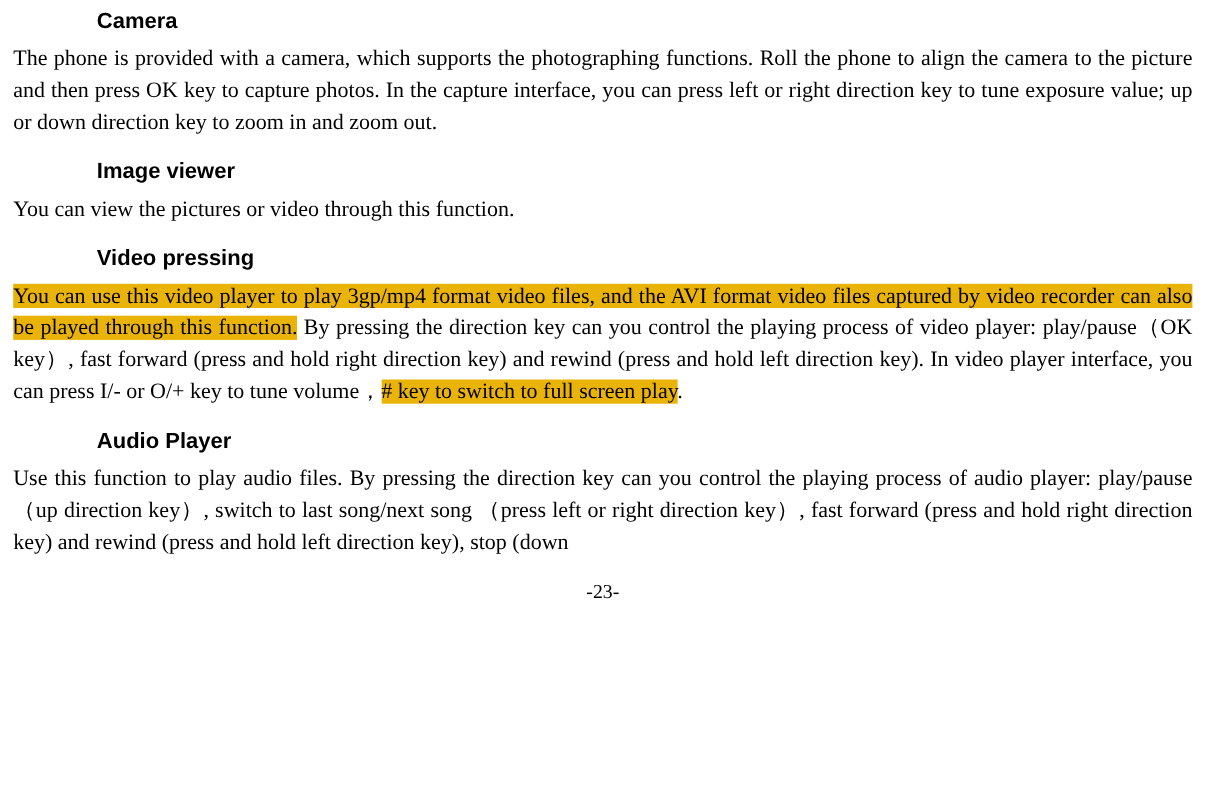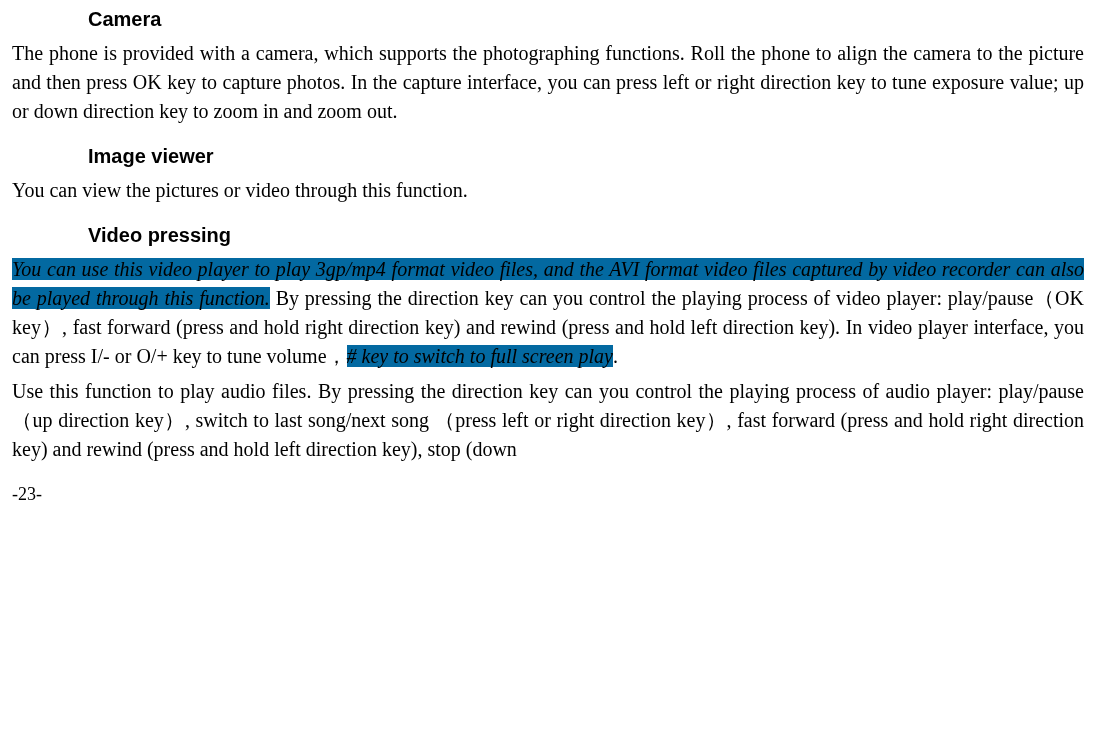--- a/index.html
+++ b/index.html
@@ -25,40 +25,41 @@
   }
   .first-heading {
     margin-top: 0;
   }
   .para {
     text-align: justify;
     line-height: 1.45;
     margin: 0 0 6px 0;
   }
   .hl {
-    background: #0369a1;
-    font-style: italic;
+    background: #eab308;
   }
   .footer {
+    text-align: center;
     font-size: 18px;
     margin-top: 20px;
   }
 </style>
 </head>
 <body>
 
 <div class="page">
 
   <div class="heading first-heading">Camera</div>
   <p class="para">The phone is provided with a camera, which supports the photographing functions. Roll the phone to align the camera to the picture and then press OK key to capture photos. In the capture interface, you can press left or right direction key to tune exposure value; up or down direction key to zoom in and zoom out.</p>
 
   <div class="heading">Image viewer</div>
   <p class="para">You can view the pictures or video through this function.</p>
 
   <div class="heading">Video pressing</div>
 
   <p class="para"><span class="hl">You can use this video player to play 3gp/mp4 format video files, and the AVI format video files captured by video recorder can also be played through this function.</span><span> By pressing the direction key can you control the playing process of video player: play/pause（OK key）, fast forward (press and hold right direction key) and rewind (press and hold left direction key). In video player interface, you can press I/- or O/+ key to tune volume，</span><span class="hl"># key to switch to full screen play</span><span>.</span></p>
 
+  <div class="heading">Audio Player</div>
   <p class="para">Use this function to play audio files. By pressing the direction key can you control the playing process of audio player: play/pause（up direction key）, switch to last song/next song （press left or right direction key）, fast forward (press and hold right direction key) and rewind (press and hold left direction key), stop (down</p>
 
   <div class="footer">-23-</div>
 
 </div>
 
 </body></html>

